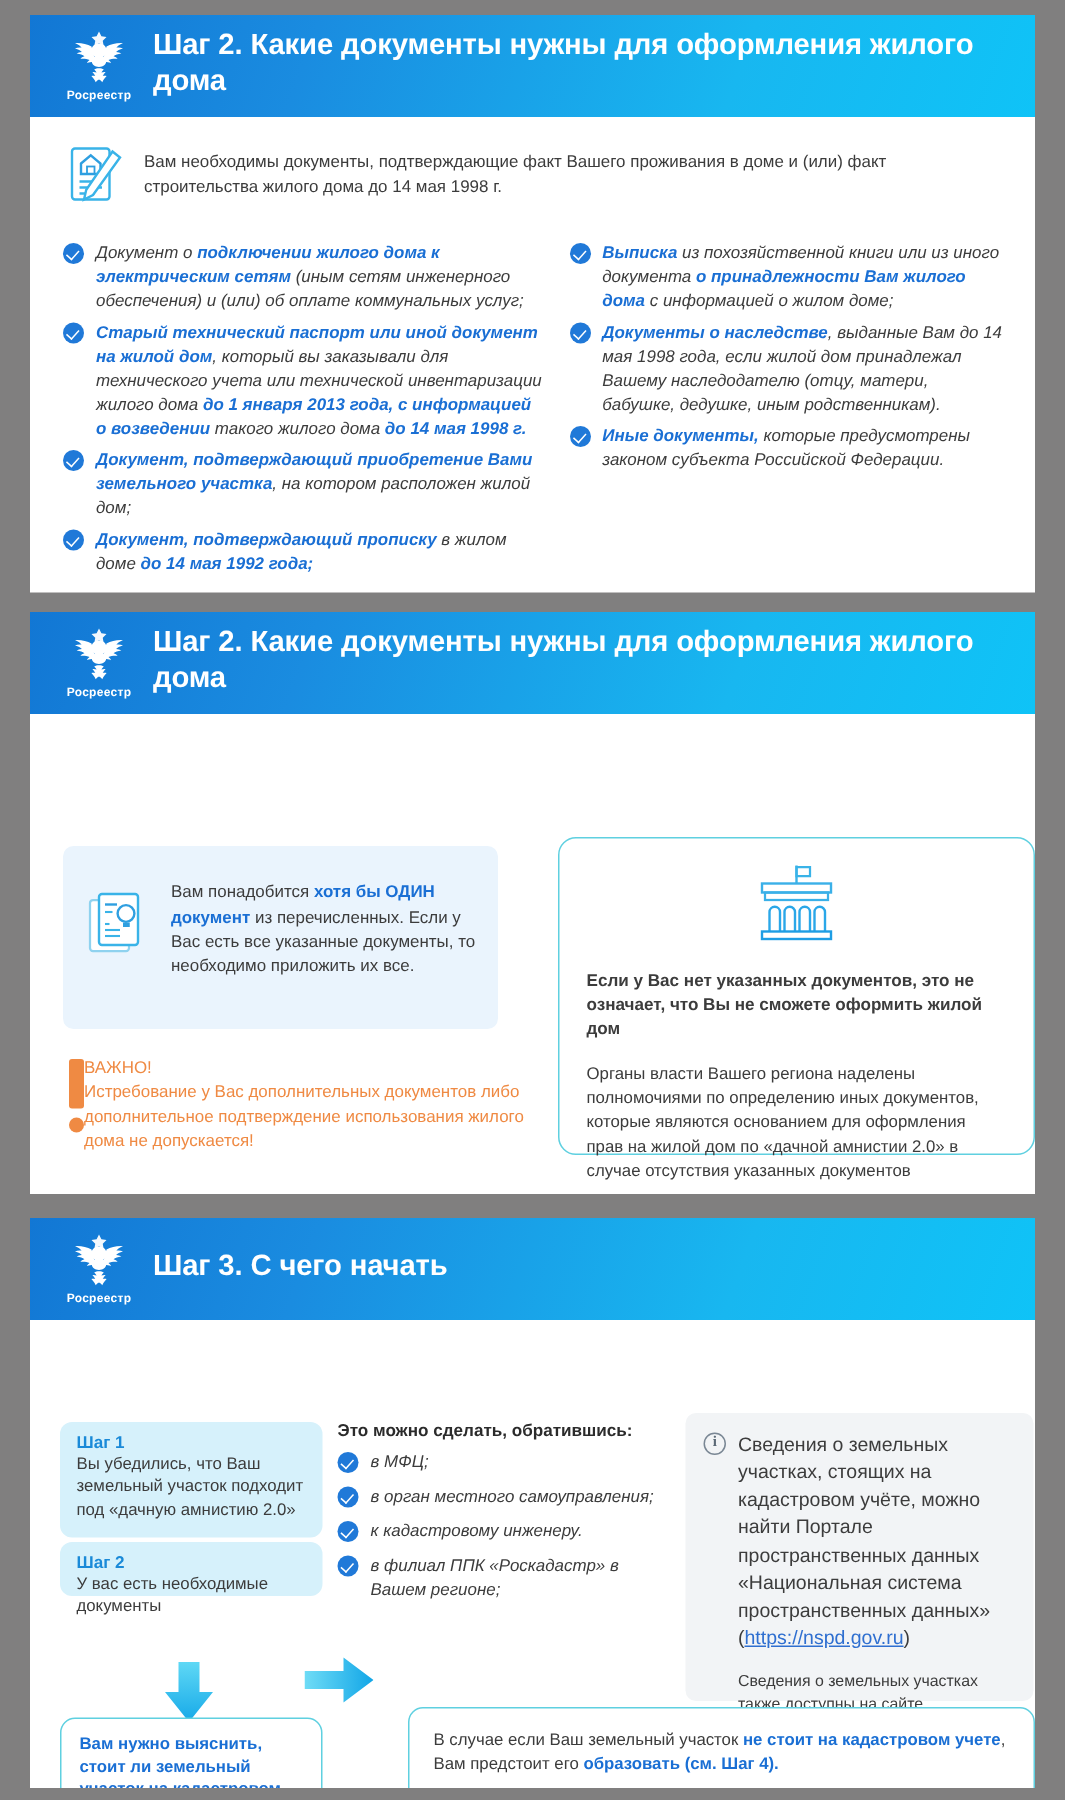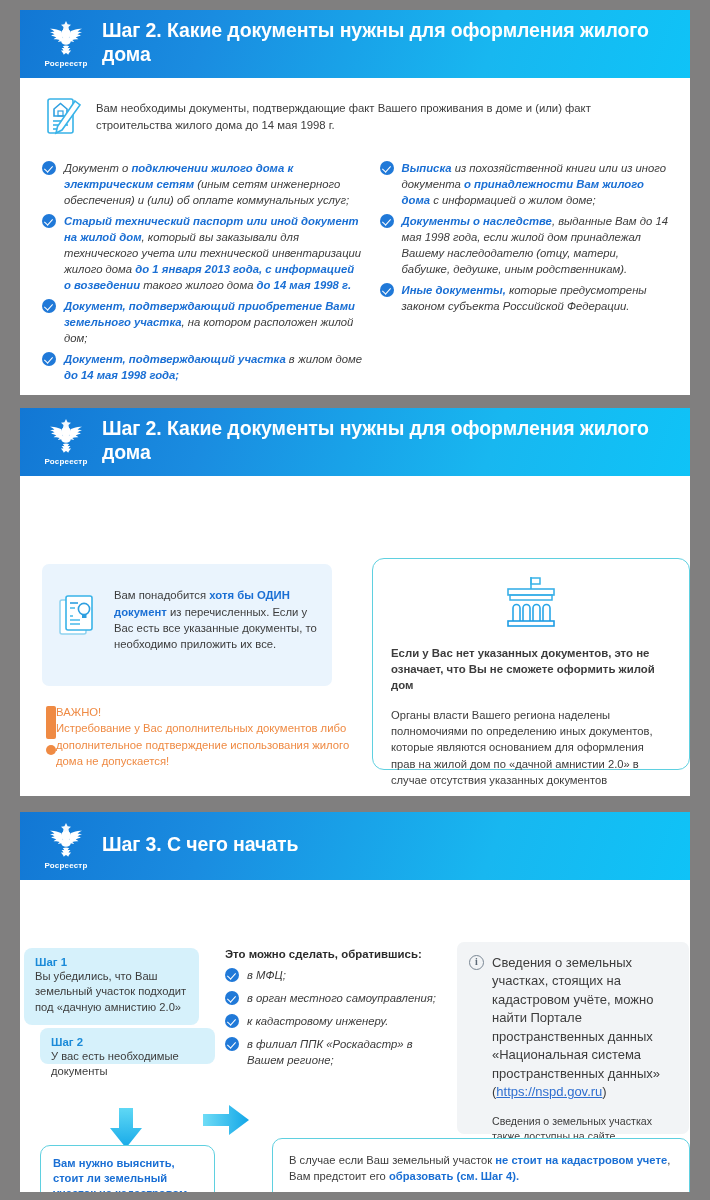--- a/index.html
+++ b/index.html
@@ -122,21 +122,21 @@
 
   
   .c3body { position: relative; height: 318px; }
   .stepbox {
     position: absolute;
     background: #d6f1fb;
     border-radius: 8px;
     padding: 8px 11px 10px 11px;
     width: 175px;
   }
-  #step1 { left: 4px; top: 68px; height: 77px; }
+  #step1 { left: 20px; top: 68px; height: 77px; }
   #step2 { left: 20px; top: 148px; height: 36px; }
   .stepbox .lbl { font-size: 11.4px; font-weight: bold; color: #1a8ad8; margin-bottom: 1px; }
   .stepbox .dsc { font-size: 11.2px; color: #3c3c3c; line-height: 1.38; }
 
   .midcol { position: absolute; left: 205px; top: 68px; width: 225px; }
   .midcol .h { font-size: 11.4px; font-weight: bold; color: #2b2b2b; margin-bottom: 7px; }
   .midcol ul.checks li { margin-bottom: 7px; }
 
   .infobox {
     position: absolute;
@@ -220,21 +220,21 @@
       </div>
       <div class="intro-txt">Вам необходимы документы, подтверждающие факт Вашего проживания в доме и (или) факт строительства жилого дома до 14 мая 1998 г.</div>
     </div>
 
     <div class="cols">
       <div class="col left">
         <ul class="checks">
             <li><span class="tick"></span><span>Документ о </span><b class="blue">подключении жилого дома к электрическим сетям</b><span> (иным сетям инженерного обеспечения) и (или) об оплате коммунальных услуг;</span></li>
             <li><span class="tick"></span><b class="blue">Старый технический паспорт или иной документ на жилой дом</b><span>, который вы заказывали для технического учета или технической инвентаризации жилого дома </span><b class="blue">до 1 января 2013 года, с информацией о возведении</b><span> такого жилого дома </span><b class="blue">до 14 мая 1998 г.</b></li>
             <li><span class="tick"></span><b class="blue">Документ, подтверждающий приобретение Вами земельного участка</b><span>, на котором расположен жилой дом;</span></li>
-            <li><span class="tick"></span><b class="blue">Документ, подтверждающий участка</b><span> в жилом доме </span><b class="blue">до 14 мая 1998 года;</b></li>
+            <li><span class="tick"></span><b class="blue">Документ, подтверждающий прописку</b><span> в жилом доме </span><b class="blue">до 14 мая 1992 года;</b></li>
           </ul>
       </div>
       <div class="col right">
         <ul class="checks">
             <li><span class="tick"></span><b class="blue">Выписка</b><span> из похозяйственной книги или из иного документа </span><b class="blue">о принадлежности Вам жилого дома</b><span> с информацией о жилом доме;</span></li>
             <li><span class="tick"></span><b class="blue">Документы о наследстве</b><span>, выданные Вам до 14 мая 1998 года, если жилой дом принадлежал Вашему наследодателю (отцу, матери, бабушке, дедушке, иным родственникам).</span></li>
             <li><span class="tick"></span><b class="blue">Иные документы,</b><span> которые предусмотрены законом субъекта Российской Федерации.</span></li>
           </ul>
       </div>
     </div>

